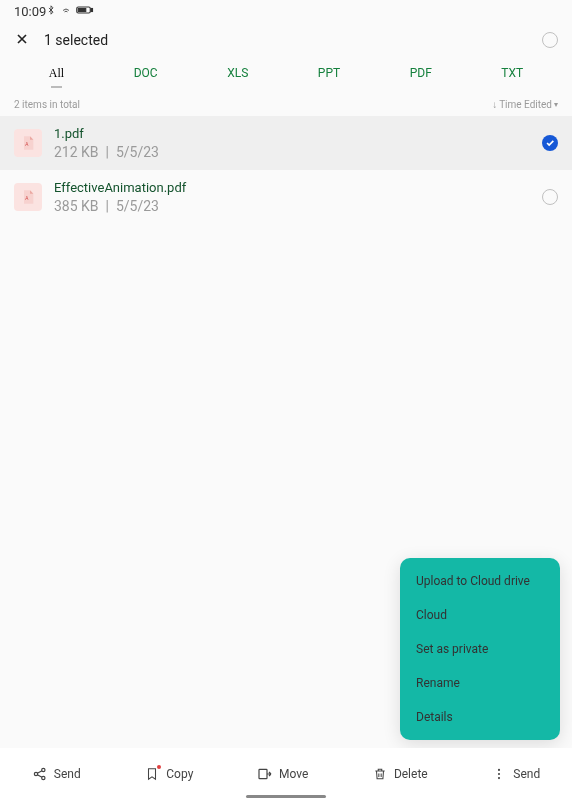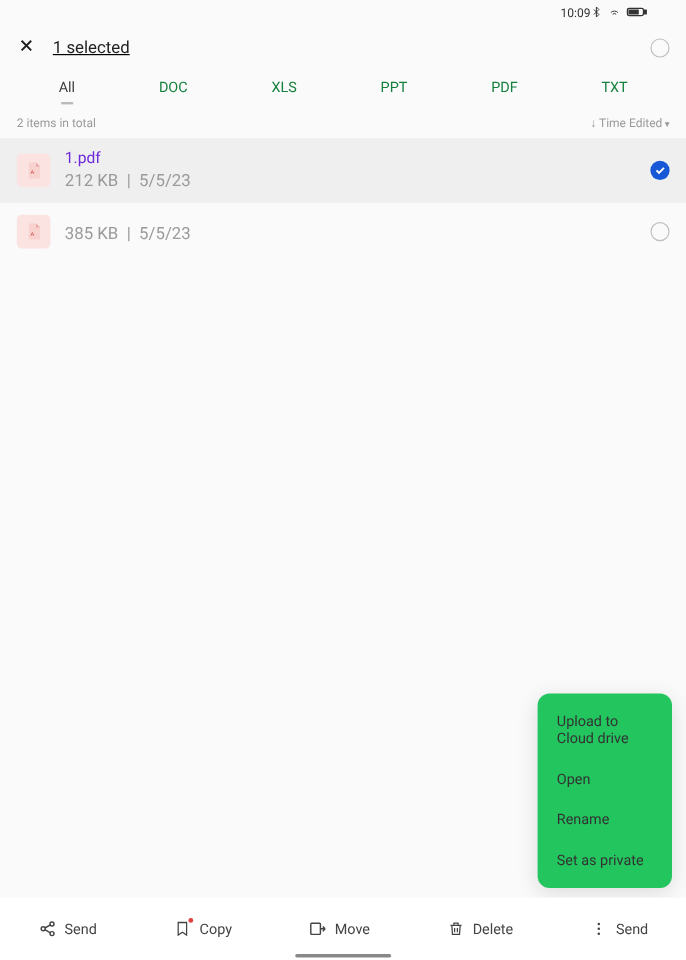--- a/index.html
+++ b/index.html
@@ -7,54 +7,54 @@
       width: 572px;
       height: 800px;
       font-family: -apple-system, Roboto, "Helvetica Neue", Arial, sans-serif;
       background: #fafafa;
       position: relative;
       overflow: hidden;
     }
     .status-bar {
       height: 22px;
       display: flex;
-      justify-content: flex-end;
+      justify-content: flex-start;
       align-items: center;
-      padding: 0 32px;
-      font-size: 10px;
+      padding: 0 14px;
+      font-size: 13px;
       color: #333;
     }
     .status-icons { display: flex; gap: 4px; align-items: center; }
     .status-icons span { font-size: 11px; }
     .selection-header {
       display: flex;
       align-items: center;
       justify-content: space-between;
       padding: 8px 14px 10px 14px;
     }
-    .selection-left { display: flex; align-items: center; gap: 14px; text-decoration: underline; }
+    .selection-left { display: flex; align-items: center; gap: 14px; }
     .close-btn {
       background: none; border: none; font-size: 20px; line-height: 1;
       color: #222; cursor: pointer; padding: 0;
     }
     .selection-title { font-size: 14px; color: #222; }
     .select-circle {
       width: 16px; height: 16px; border: 1.5px solid #c0c0c0; border-radius: 50%;
       cursor: pointer;
     }
     .tabs {
       display: flex;
       justify-content: space-around;
       padding: 2px 14px 10px 14px;
     }
     .tab {
       font-size: 12px; color: #15803d; cursor: pointer; padding: 4px 6px;
       position: relative;
     }
-    .tab.active { color: #404040; }
+    .tab.active { color: #000000; font-family: Liberation Serif, serif; }
     .tab.active::after {
       content: ''; position: absolute; left: 30%; right: 30%; bottom: -3px;
       height: 2px; background: #bbb;
     }
     .meta-row {
       display: flex; justify-content: space-between; align-items: flex-end;
       padding: 4px 14px 6px 14px; font-size: 10px; color: #9a9a9a;
     }
     .sort-btn { display: flex; align-items: center; gap: 2px; cursor: pointer; }
     .chev { font-size: 8px; }
@@ -63,34 +63,34 @@
       gap: 12px;
     }
     .file-item.selected { background: #efefef; }
     .file-icon {
       width: 28px; height: 28px; background: #fbe3e1; border-radius: 4px;
       display: flex; align-items: center; justify-content: center;
       position: relative;
     }
     .file-icon svg { width: 16px; height: 16px; }
     .file-info { flex: 1; }
-    .file-name { font-size: 13px; color: #6d28d9; }
+    .file-name { font-size: 13px; color: #14532d; }
     .file-meta { font-size: 14px; color: #9a9a9a; margin-top: 3px; }
     .check {
       width: 16px; height: 16px; border-radius: 50%;
       display: flex; align-items: center; justify-content: center;
     }
     .check.on { background: #1658d6; }
     .check.on svg { width: 10px; height: 10px; }
     .check.off { border: 1.5px solid #c0c0c0; }
     .context-menu {
       position: absolute; right: 12px; bottom: 60px;
-      background: #22c55e; border-radius: 10px;
+      background: #14b8a6; border-radius: 10px;
       box-shadow: 0 4px 18px rgba(0,0,0,0.12);
-      padding: 6px 0; width: 112px;
+      padding: 6px 0; width: 160px;
     }
     .menu-item {
       padding: 10px 16px; font-size: 12px; color: #333; cursor: pointer;
     }
     .bottom-bar {
       position: absolute; bottom: 0; left: 0; right: 0;
       display: flex; justify-content: space-around; align-items: center;
       height: 52px; background: #fff;
       border-top: 0px solid #eee;
     }
@@ -188,33 +188,35 @@
 
   <div class="file-item">
     <div class="file-icon">
       <svg viewBox="0 0 24 24" fill="none">
           <path d="M6 2h9l5 5v15H6V2z" fill="#f7d2cf"></path>
           <path d="M15 2v5h5" fill="#eba8a2"></path>
           <text x="8" y="17" font-size="7" fill="#d04545" font-family="Arial">A</text>
         </svg>
     </div>
     <div class="file-info">
+      <div class="file-name">EffectiveAnimation.pdf</div>
       <div class="file-meta">
         <span>385 KB</span> &nbsp;|&nbsp; <span>5/5/23</span>
       </div>
     </div>
     <div class="check off"></div>
   </div>
 </div>
 
 <div class="context-menu">
   <div class="menu-item">Upload to Cloud drive</div>
-  <div class="menu-item">Open</div>
+  <div class="menu-item">Cloud</div>
+  <div class="menu-item">Set as private</div>
   <div class="menu-item">Rename</div>
-  <div class="menu-item">Set as private</div>
+  <div class="menu-item">Details</div>
 </div>
 
 <div class="bottom-bar">
   <div class="bottom-item">
     <span class="icn">
       <svg width="16" height="16" viewBox="0 0 24 24" fill="none" stroke="#444" stroke-width="1.8">
           <circle cx="6" cy="12" r="2.5"></circle>
           <circle cx="17" cy="6" r="2.5"></circle>
           <circle cx="17" cy="18" r="2.5"></circle>
           <path d="M8 11l7-4M8 13l7 4"></path>

